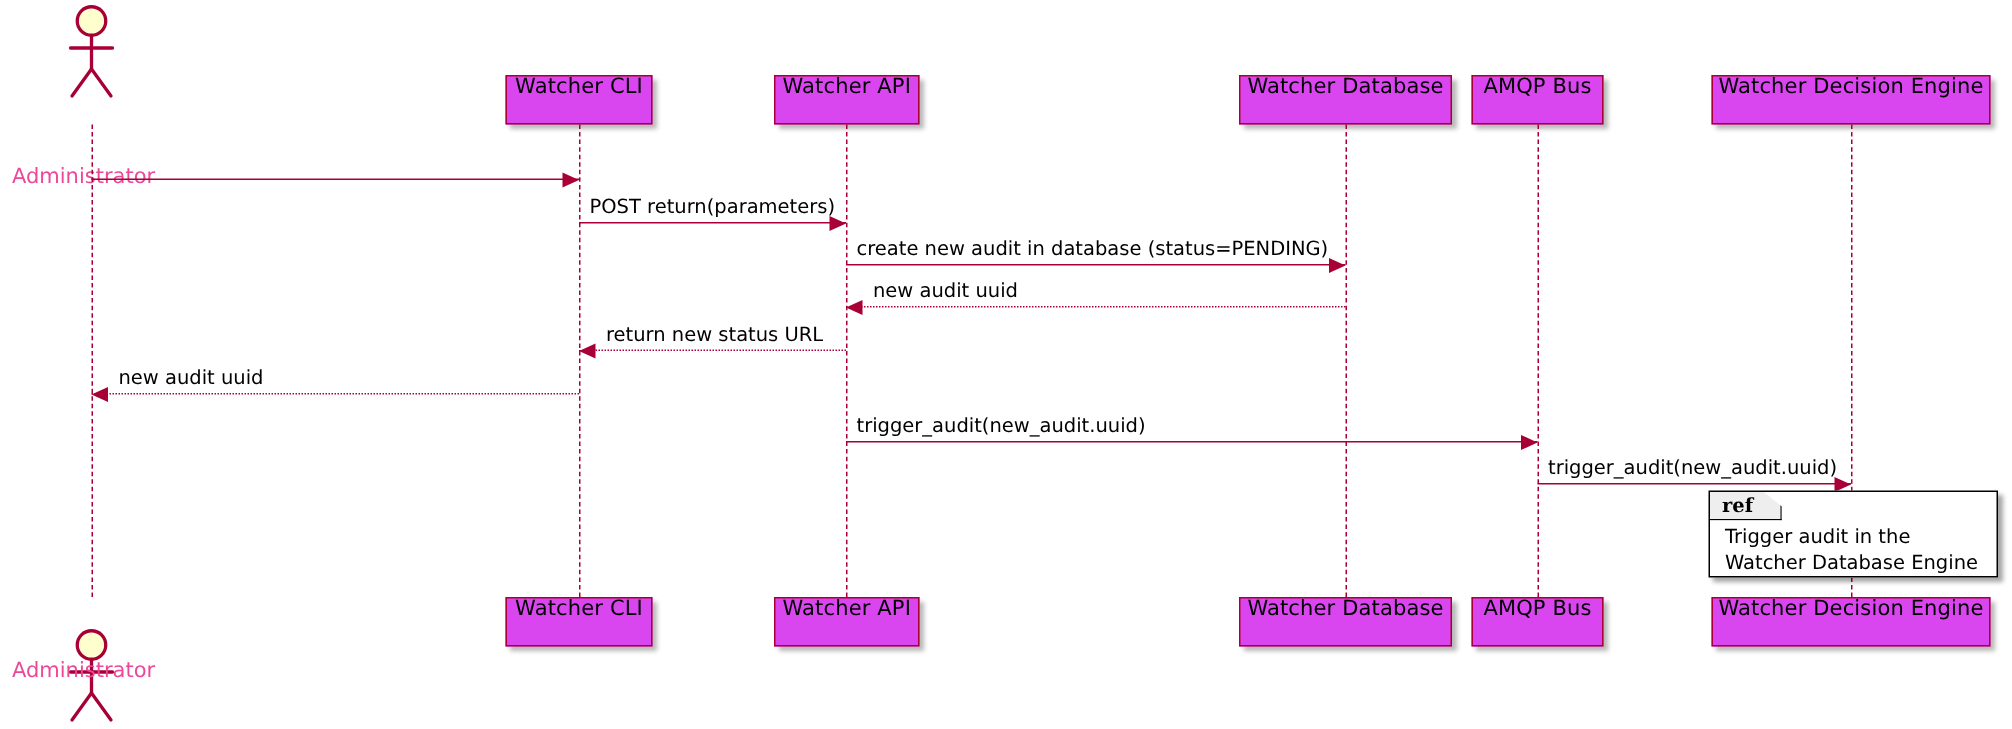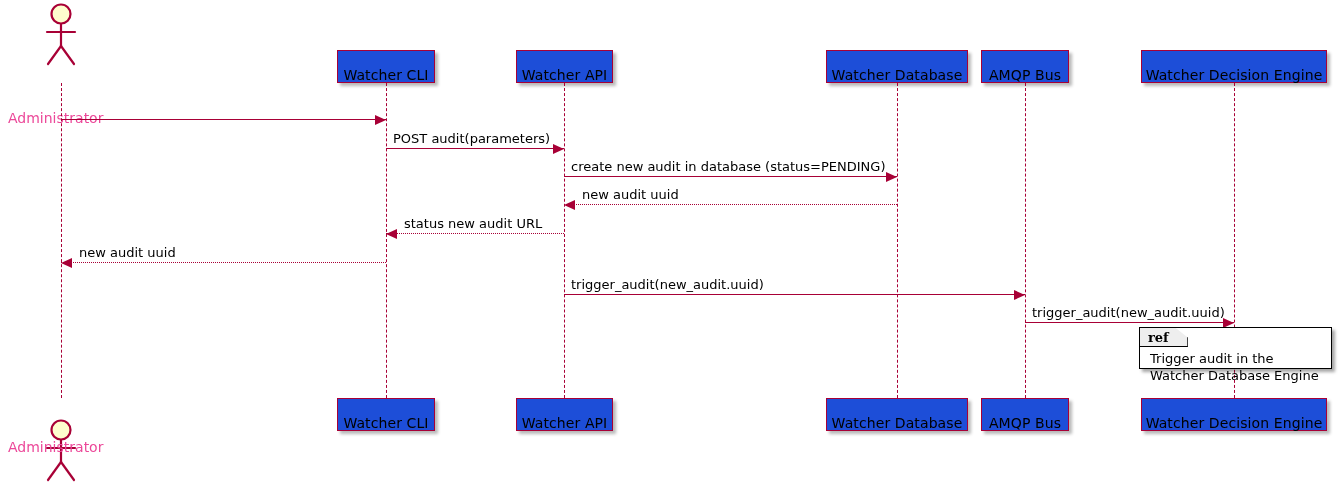--- a/index.html
+++ b/index.html
@@ -17,27 +17,27 @@
     width: 1341px;
     height: 486px;
     background: #FFFFFF;
     overflow: hidden;
   }
 
   
   .participant {
     position: absolute;
     box-sizing: border-box;
-    background: #1d4ed8;
+    background: #d946ef;
     border: 1.5px solid #A80036;
     color: #000000;
     font-size: 14px;
     line-height: 1;
     display: flex;
-    align-items: flex-end;
+    align-items: flex-start;
     justify-content: center;
     white-space: nowrap;
     box-shadow: 3px 3px 3px rgba(0,0,0,0.28);
     letter-spacing: 0.1px;
   }
 
   
   .lifeline {
     position: absolute;
     width: 0;
@@ -177,37 +177,37 @@
     <div class="lifeline" style="left: 61px; top: 83px; height: 315px;"></div>
     <div class="lifeline" style="left: 386px; top: 83px; height: 315px;"></div>
     <div class="lifeline" style="left: 564px; top: 83px; height: 315px;"></div>
     <div class="lifeline" style="left: 897px; top: 83px; height: 315px;"></div>
     <div class="lifeline" style="left: 1025px; top: 83px; height: 315px;"></div>
     <div class="lifeline" style="left: 1234px; top: 83px; height: 315px;"></div>
     <div class="msg-line" style="left: 61px; top: 119px; width: 325px;"></div>
     <div class="arrowhead right" style="top: 115px; left: 375px;"></div>
     <div class="msg-line" style="left: 386px; top: 148px; width: 178px;"></div>
     <div class="arrowhead right" style="top: 144px; left: 553px;"></div>
-    <div class="msg-label" style="left: 393px; top: 132px;">POST audit(parameters)</div>
+    <div class="msg-label" style="left: 393px; top: 132px;">POST return(parameters)</div>
     <div class="msg-line" style="left: 564px; top: 176px; width: 333px;"></div>
     <div class="arrowhead right" style="top: 172px; left: 886px;"></div>
     <div class="msg-label" style="left: 571px; top: 160px;">create new audit in database (status=PENDING)</div>
     <div class="msg-line dotted" style="left: 564px; top: 204px; width: 333px;"></div>
     <div class="arrowhead left" style="top: 200px; left: 564px;"></div>
     <div class="msg-label" style="left: 582px; top: 188px;">new audit uuid</div>
     <div class="msg-line dotted" style="left: 386px; top: 233px; width: 178px;"></div>
     <div class="arrowhead left" style="top: 229px; left: 386px;"></div>
-    <div class="msg-label" style="left: 404px; top: 217px;">status new audit URL</div>
+    <div class="msg-label" style="left: 404px; top: 217px;">return new status URL</div>
     <div class="msg-line dotted" style="left: 61px; top: 262px; width: 325px;"></div>
     <div class="arrowhead left" style="top: 258px; left: 61px;"></div>
     <div class="msg-label" style="left: 79px; top: 246px;">new audit uuid</div>
     <div class="msg-line" style="left: 564px; top: 294px; width: 461px;"></div>
     <div class="arrowhead right" style="top: 290px; left: 1014px;"></div>
     <div class="msg-label" style="left: 571px; top: 278px;">trigger_audit(new_audit.uuid)</div>
     <div class="msg-line" style="left: 1025px; top: 322px; width: 209px;"></div>
     <div class="arrowhead right" style="top: 318px; left: 1223px;"></div>
     <div class="msg-label" style="left: 1032px; top: 306px;">trigger_audit(new_audit.uuid)</div>
-    <div class="ref-box" style="left: 1139px; top: 327px; width: 193px; height: 42px;">
+    <div class="ref-box" style="left: 1139px; top: 327px; width: 193px; height: 58px;">
       <div class="ref-tab">ref</div>
       <div class="ref-body">Trigger audit in the
 Watcher Database Engine</div>
     </div>
   </div>
 
 </body></html>

